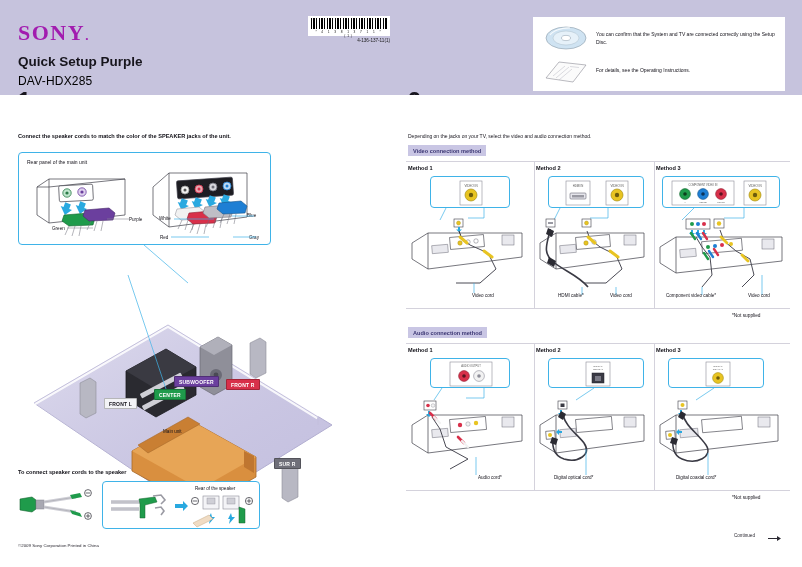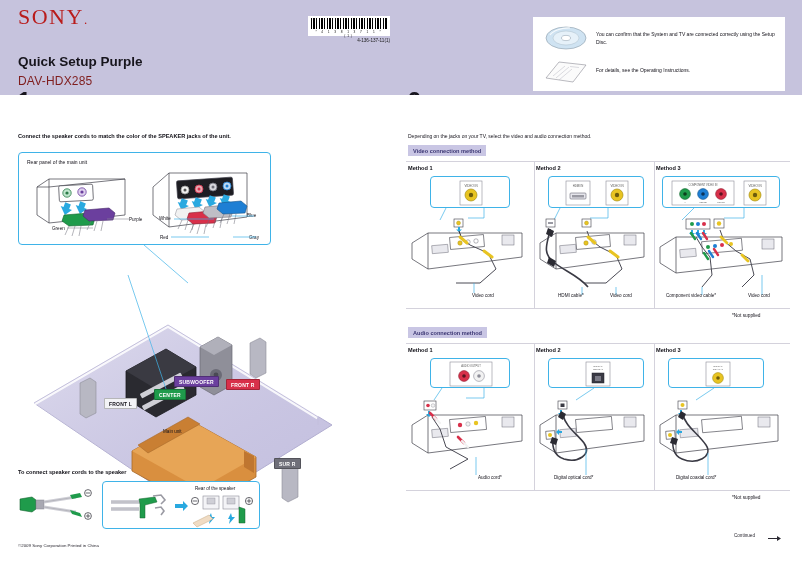--- a/index.html
+++ b/index.html
@@ -9,24 +9,24 @@
     background: #c6c3dd;
     overflow: hidden;
     position: relative;
   }
   .page { position: absolute; inset: 0; }
 
   
   .topband { position: absolute; left: 0; top: 0; width: 802px; height: 95px; background: #c6c3dd; }
 
   .sony-logo {
-    position: absolute; left: 18px; top: 4px;
+    position: absolute; left: 18px; top: 20px;
     font-family: "Liberation Serif", serif;
-    font-weight: normal; font-size: 22px; letter-spacing: 1.5px;
-    color: #b91c1c;
+    font-weight: bold; font-size: 22px; letter-spacing: 1.5px;
+    color: #a21caf;
   }
   .sony-logo .dot { font-size: 13px; }
 
   .barcode-box {
     position: absolute; left: 308px; top: 16px;
     width: 82px; height: 20px; background: #ffffff;
     padding: 2px 3px 0 3px;
   }
   .barcode-bars { height: 11px; width: 100%;
     background: repeating-linear-gradient(to right,
@@ -42,21 +42,21 @@
     position: absolute; left: 308px; top: 38px; width: 82px;
     text-align: right; font-size: 4.6px; color: #1b1b1b;
   }
 
   .guide-title {
     position: absolute; left: 18px; top: 54px;
     font-size: 13.5px; font-weight: bold; color: #17151d;
   }
   .model {
     position: absolute; left: 18px; top: 74px;
-    font-size: 12px; color: #7f1d1d; letter-spacing: .2px;
+    font-size: 12px; color: #000000; letter-spacing: .2px;
   }
 
   
   .infobox {
     position: absolute; left: 533px; top: 17px; width: 252px; height: 74px;
     background: #ffffff;
   }
   .info-row { position: absolute; font-size: 5px; color: #14121a; line-height: 1.5; }
   .info-row.r1 { left: 63px; top: 14px; width: 180px; }
   .info-row.r2 { left: 63px; top: 50px; width: 180px; }

